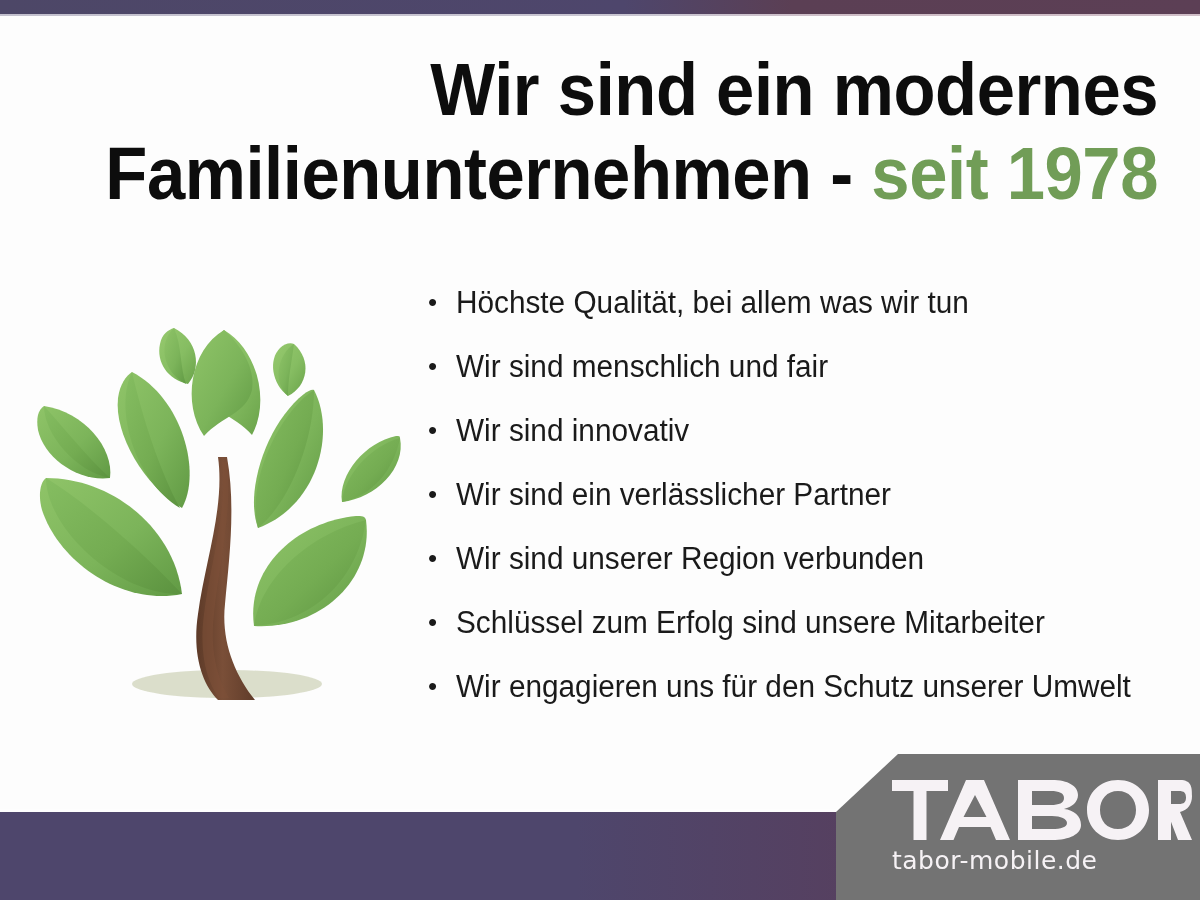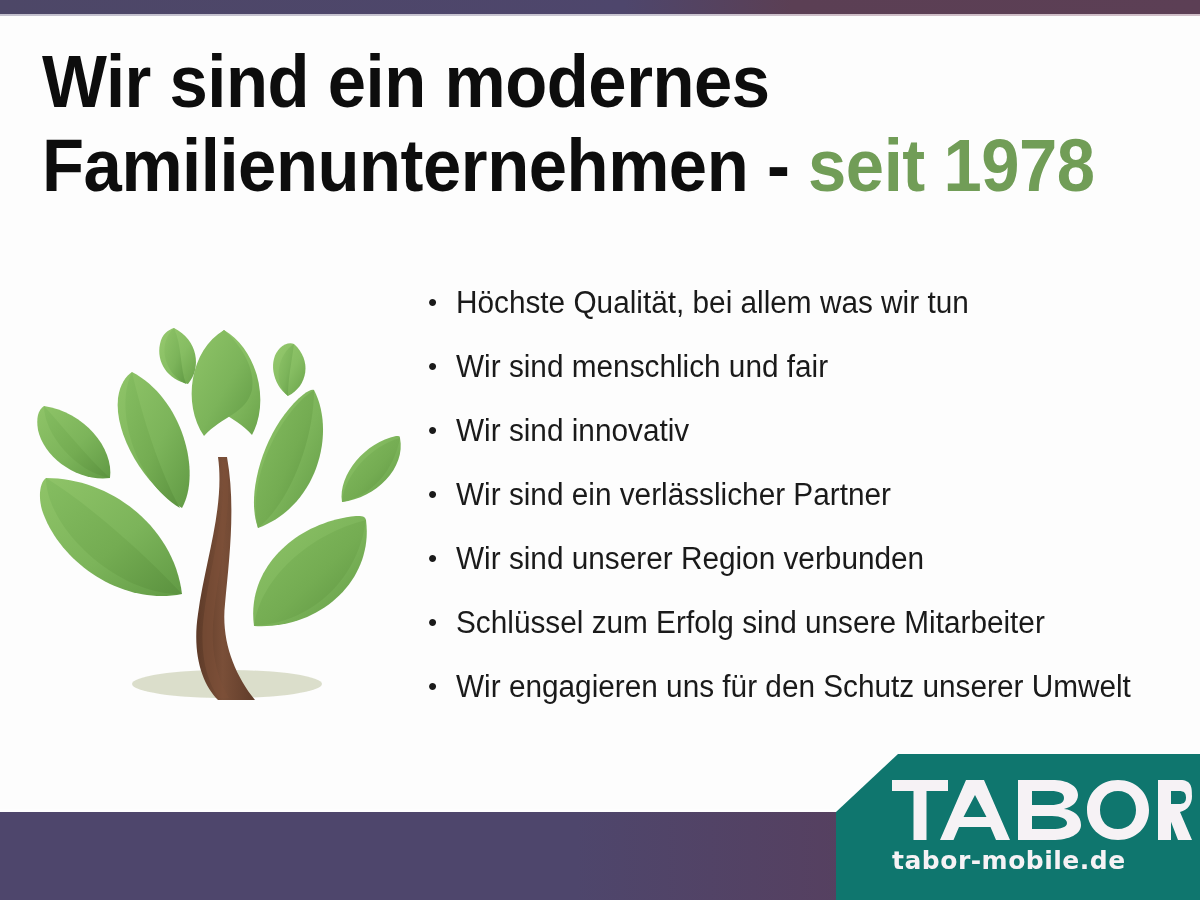--- a/index.html
+++ b/index.html
@@ -34,23 +34,23 @@
     width: 1200px;
     height: 2px;
     background: linear-gradient(90deg, #b9b6c6 0%, #c0bcca 55%, #c6b2bd 70%, #c8b3be 100%);
     opacity: .85;
   }
 
   
   #title-block {
     position: absolute;
     left: 0;
-    top: 40px;
-    width: 1200px;
-    text-align: left;
+    top: 48px;
+    width: 1200px;
+    text-align: right;
   }
   .title-line {
     font-family: "Liberation Sans Narrow", "Liberation Sans", sans-serif;
     font-weight: 700;
     font-size: 74px;
     line-height: 84px;
     letter-spacing: -0.5px;
     color: #0d0d0d;
     white-space: nowrap;
     transform: scaleX(0.93);
@@ -122,23 +122,22 @@
     background: rgba(255,255,255,0.55);
   }
 
   
   #logo-block {
     position: absolute;
     left: 836px;
     top: 754px;
     width: 364px;
     height: 146px;
-    background: #0f766e;
+    background: #737373;
     clip-path: polygon(60px 100%, 0 100%, 0 58px, 62px 0, 100% 0, 100% 100%);
-    font-weight: bold;
   }
   #logo-wordmark {
     position: absolute;
     left: 56px;
     top: 26px;
     width: 300px;
     height: 60px;
   }
   #logo-url {
     position: absolute;

